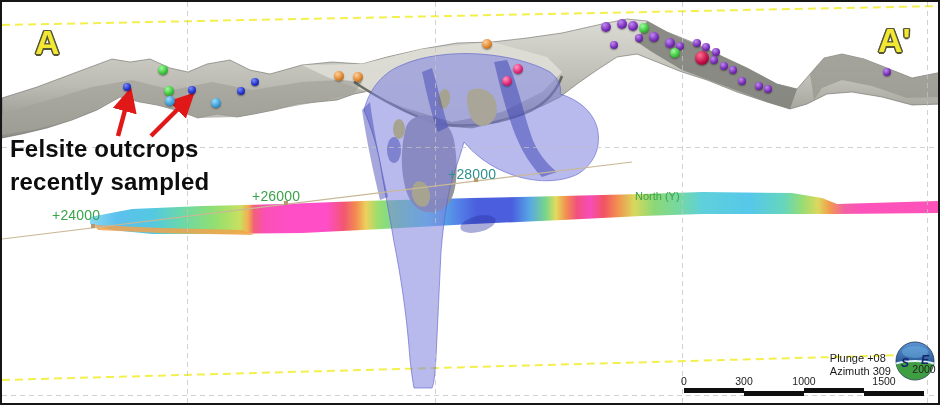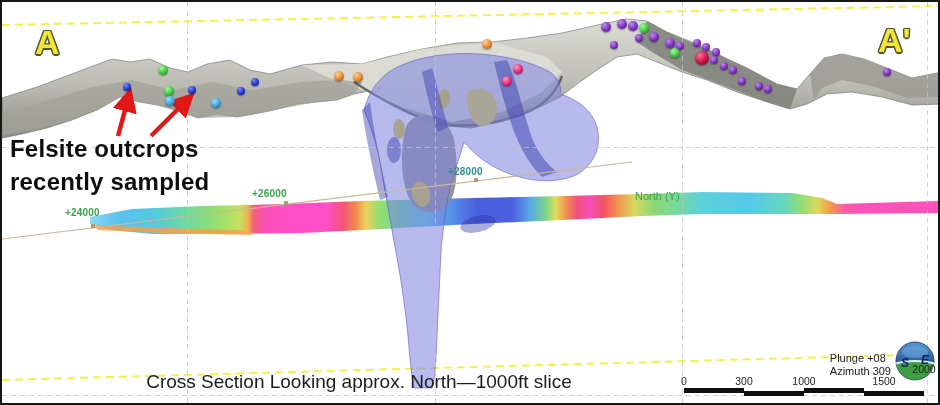--- a/index.html
+++ b/index.html
@@ -16,21 +16,21 @@
                 -1px -1px #55553a,1px 1px #55553a,-1px 1px #55553a,1px -1px #55553a;
   }
   .annotation{
     position:absolute;left:8px;top:130px;font-size:24px;font-weight:bold;color:#0d0d0d;
     line-height:33px;letter-spacing:.2px;
   }
   .caption{
     position:absolute;left:107px;top:369px;width:500px;text-align:center;
     font-size:19px;color:#1c1c1c;
   }
-  .tick-label{position:absolute;font-size:10px;font-weight:bold;letter-spacing:.2px;}
+  .tick-label{position:absolute;font-size:14px;font-weight:normal;letter-spacing:.2px;}
   .tick-marker{position:absolute;width:4px;height:4px;background:#b49a6e;}
   .axis-name{position:absolute;font-size:11px;color:#3aa34a;}
   .view-info{
     position:absolute;right:47px;top:350px;text-align:left;font-size:11px;
     color:#1a1a1a;line-height:12.5px;
   }
   .scale-label{position:absolute;font-size:10.5px;color:#222;transform:translateX(-50%);}
   .scale-seg{position:absolute;height:5px;background:#0e0e0e;}
 </style>
 </head>
@@ -239,29 +239,28 @@
   <div class="sec-label" style="left:33px;top:21px;">A</div>
   <div class="sec-label" style="left:876px;top:19px;">A'</div>
 
   <div class="annotation">
     <div>Felsite outcrops</div>
     <div>recently sampled</div>
   </div>
 
   <div class="axis-name" id="axisName" style="left: 633px; top: 150px; margin-top: 38px;">North (Y)</div>
   <div id="ticksLayer" class="layer">
-      <div class="tick-label" style="left: 63px; top: 205px; color: rgb(58, 163, 74);">+24000</div>
+      <div class="tick-label" style="left: 50px; top: 205px; color: rgb(58, 163, 74);">+24000</div>
       <div class="tick-marker" style="left: 89px; top: 222px;"></div>
       <div class="tick-label" style="left: 250px; top: 186px; color: rgb(58, 163, 74); text-align: right;">+26000</div>
       <div class="tick-marker" style="left: 282px; top: 199px;"></div>
       <div class="tick-label" style="left: 446px; top: 164px; color: rgb(47, 143, 143);">+28000</div>
       <div class="tick-marker" style="left: 472px; top: 176px;"></div>
     </div>
 
-  <div class="caption">Cross Section Looking approx. North—1000ft slice</div>
 
   <div class="view-info">
     <div>Plunge +08</div>
     <div>Azimuth 309</div>
   </div>
 
   <div id="scalebar" class="layer">
       <div class="scale-label" style="left: 682px; top: 373px;">0</div>
       <div class="scale-label" style="left: 742px; top: 373px;">300</div>
       <div class="scale-label" style="left: 802px; top: 373px;">1000</div>

